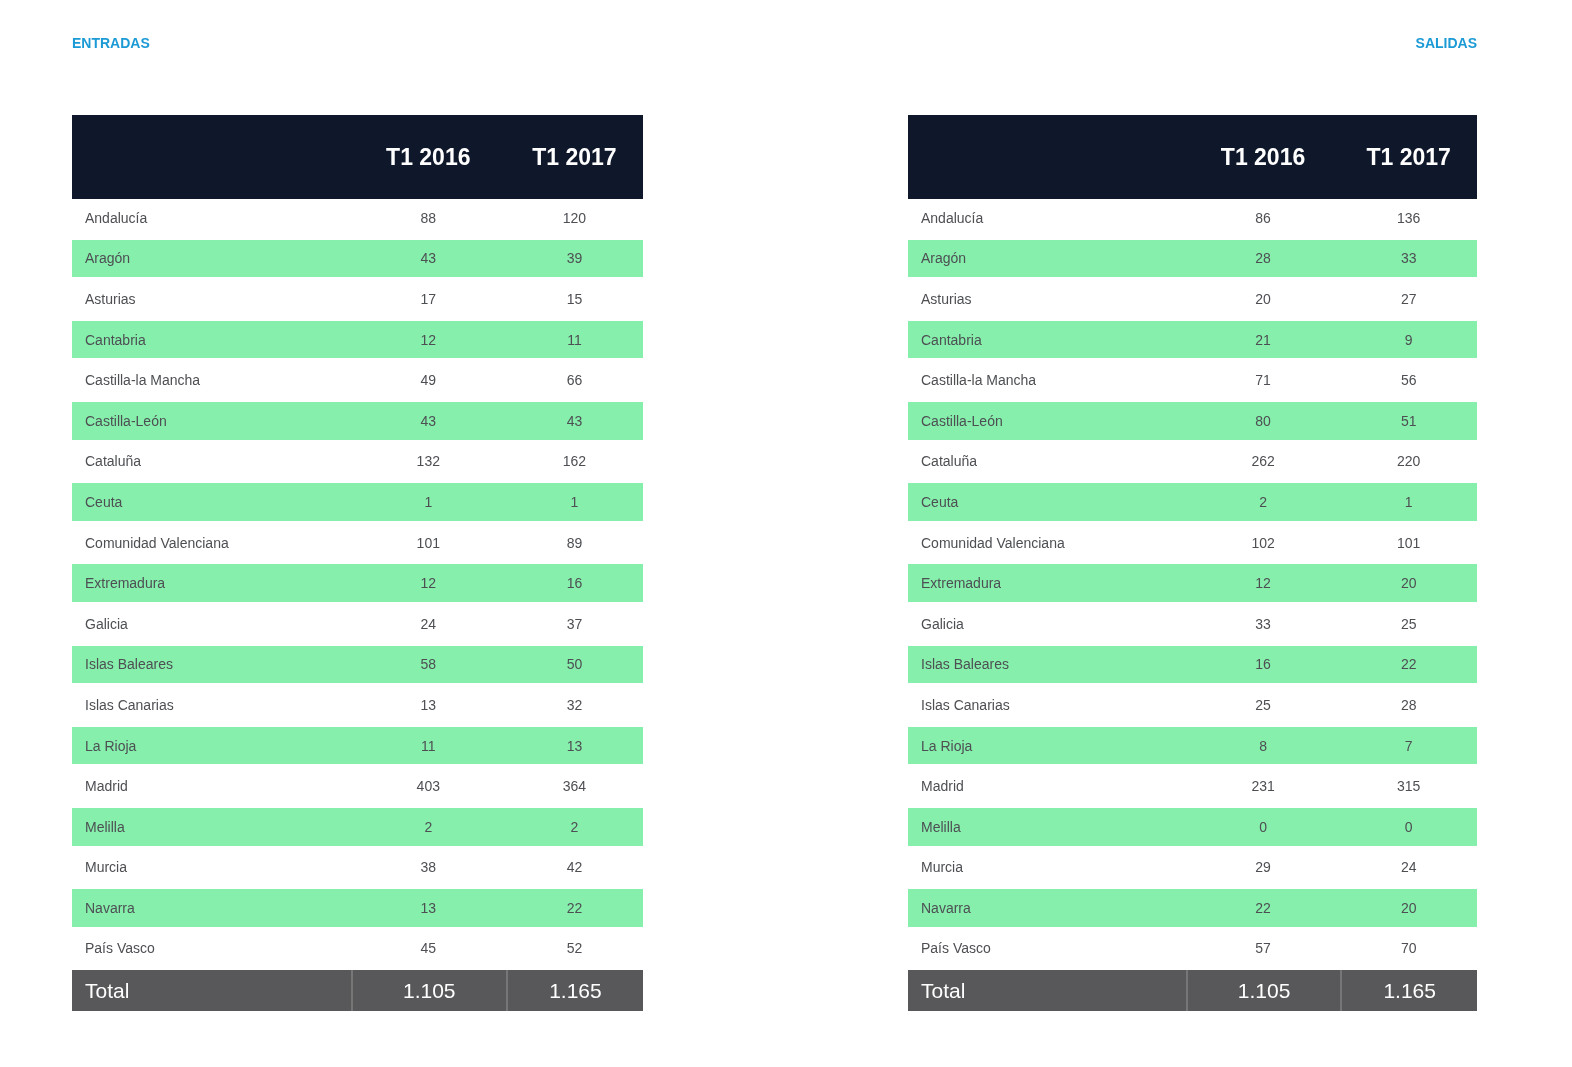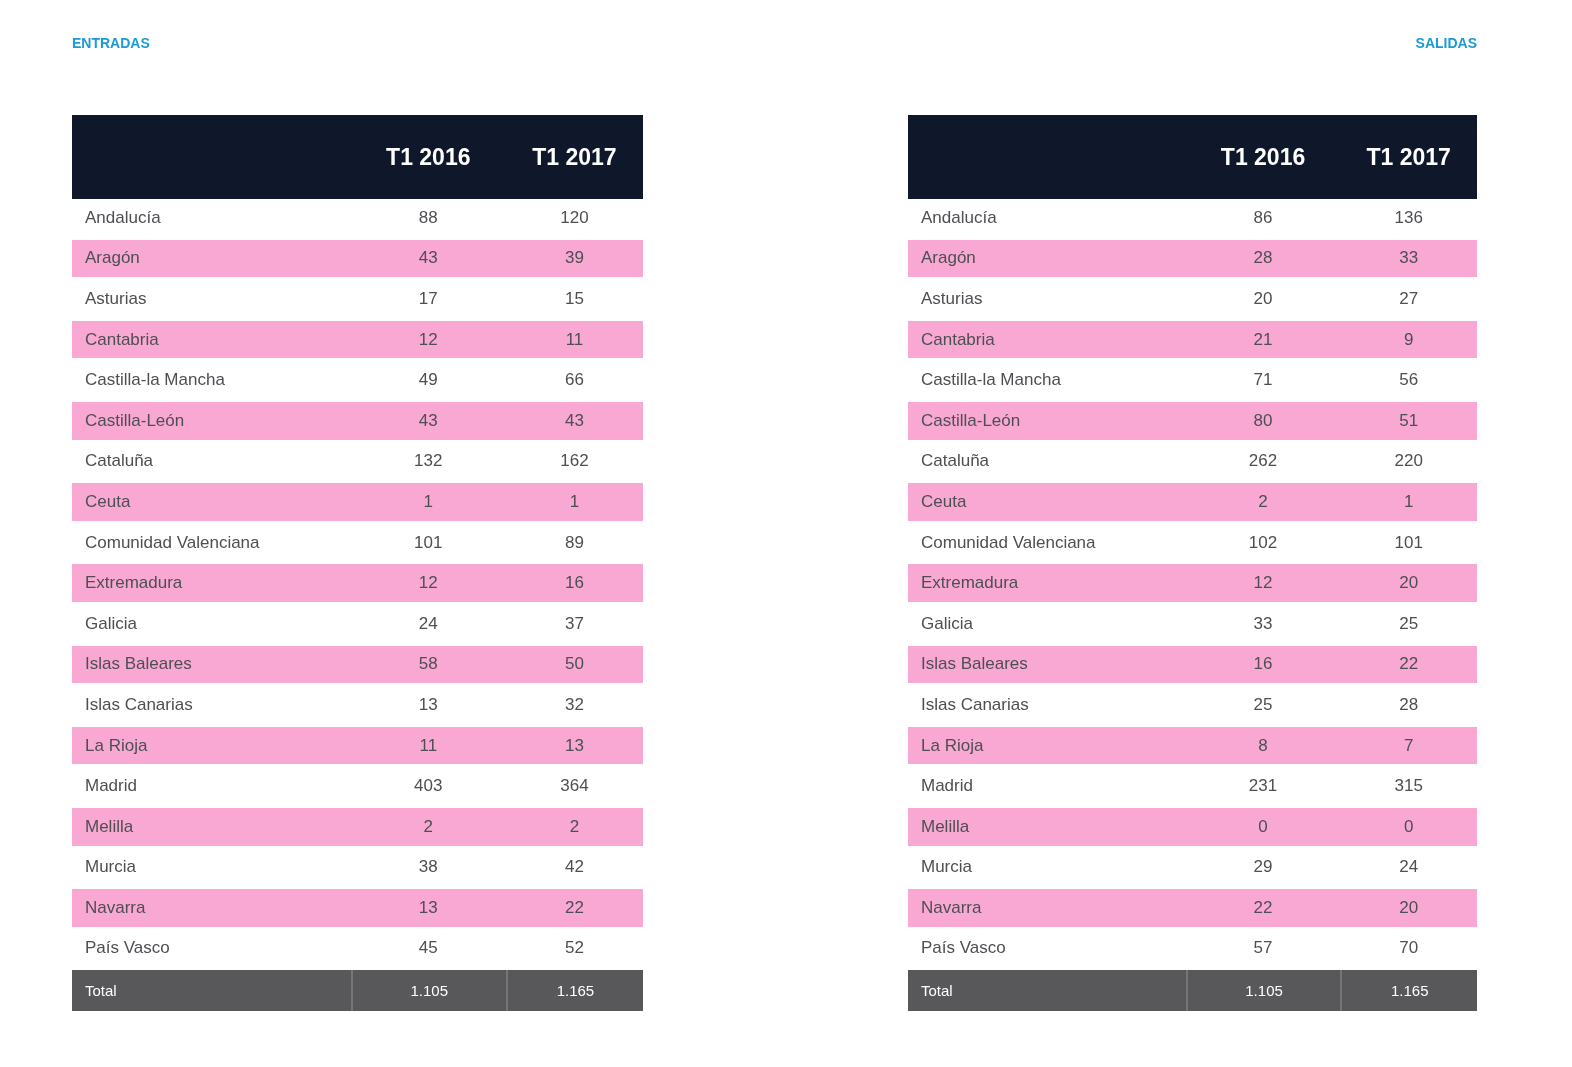--- a/index.html
+++ b/index.html
@@ -30,27 +30,27 @@
   .thead .cell { font-weight: 700; font-size: 23px; }
 
   .cell {
     display: flex; align-items: center; min-width: 0;
   }
   .cell.label { width: 48.8%; padding-left: 13px; justify-content: flex-start; }
   .cell.num-1 { width: 27.2%; justify-content: center; text-align: center; }
   .cell.num-2 { width: 24.0%; justify-content: center; text-align: center; }
 
   .body-row {
-    height: 40.6px; font-size: 17px; color: #4D4F53;
+    height: 40.6px; font-size: 14px; color: #4D4F53;
     border-bottom: 3px solid #ffffff;
   }
-  .body-row.alt { background: #f9a8d4; }
+  .body-row.alt { background: #86efac; }
 
   .total-row {
-    height: 41px; background: #58585A; color: #ffffff; font-size: 15px;
+    height: 41px; background: #58585A; color: #ffffff; font-size: 21px;
   }
   .total-row .cell + .cell { border-left: 2px solid rgba(255,255,255,0.18); }
 </style>
 </head>
 <body>
 
 <div class="page">
 
   <section class="panel panel-entradas">
     <div class="section-title">ENTRADAS</div>

